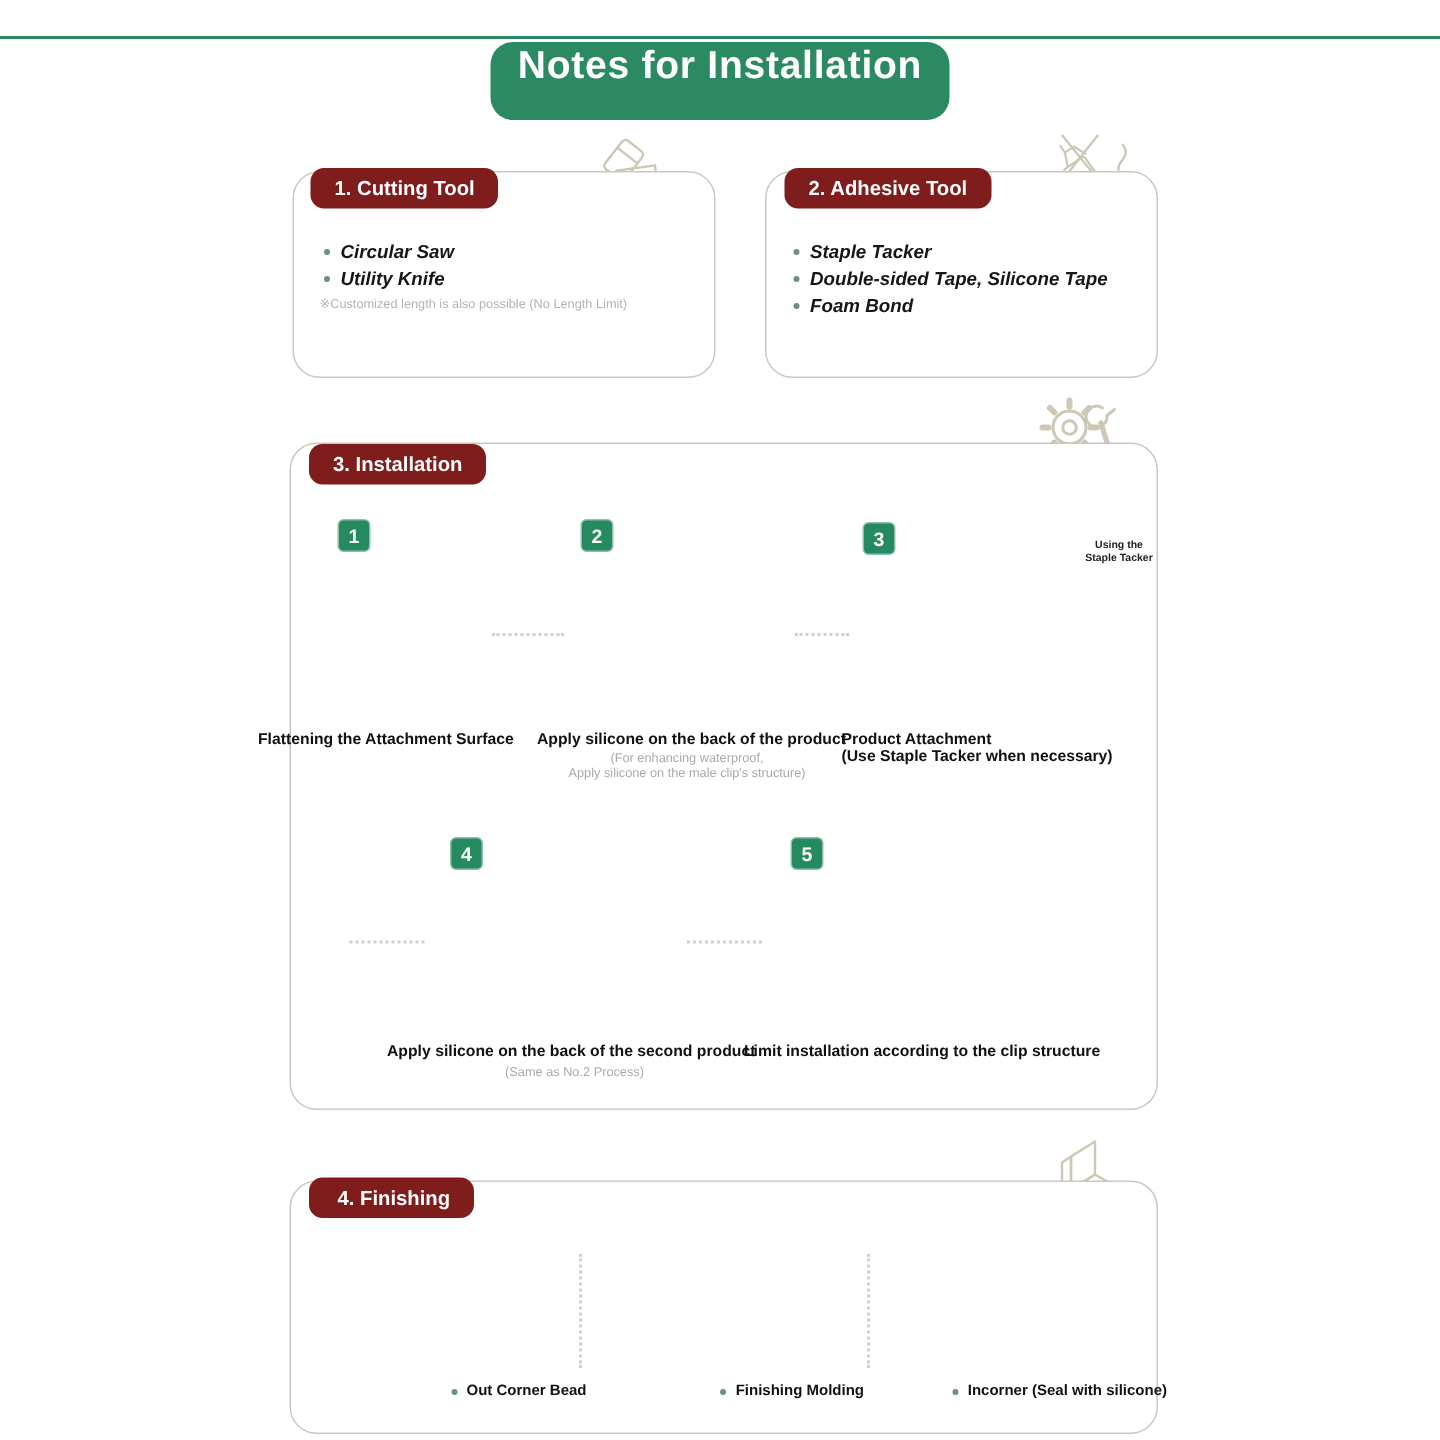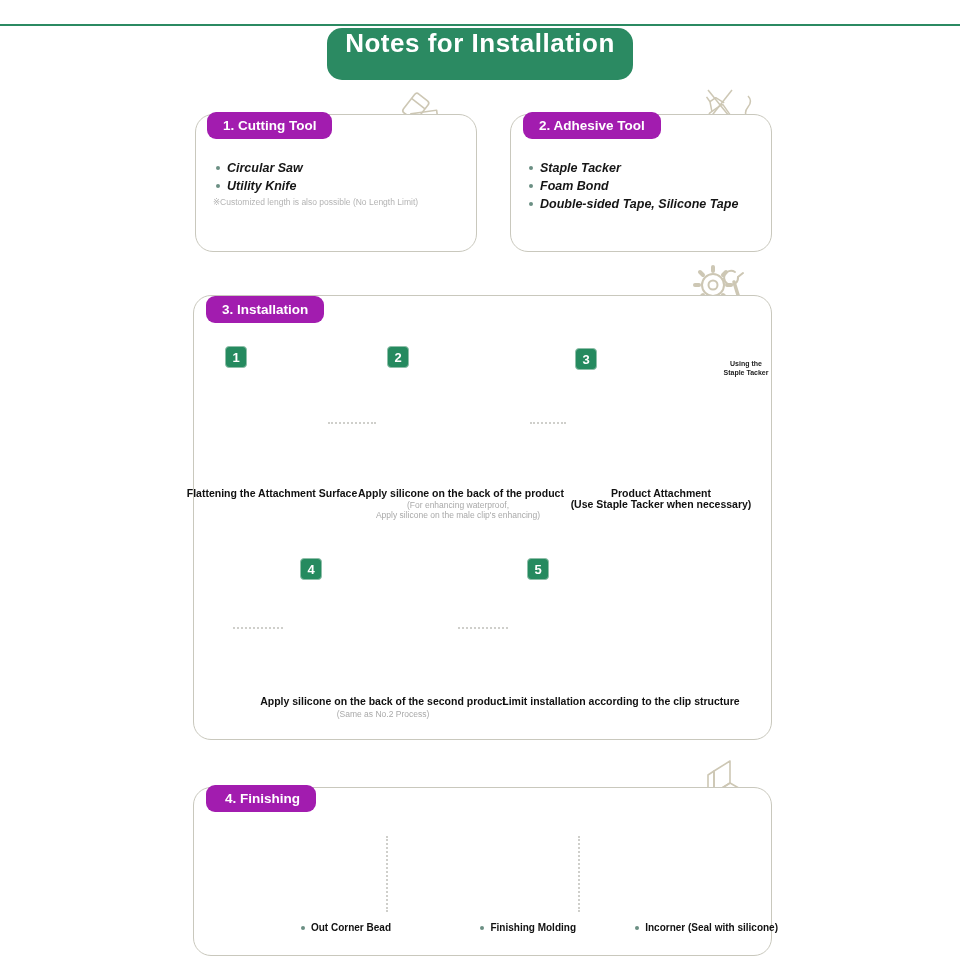--- a/index.html
+++ b/index.html
@@ -10,33 +10,33 @@
   .topline{top:24px;left:0;width:960px;height:2px;background:#2b8a62;z-index:0;}
   .banner{left:327px;top:0;width:306px;height:52px;background:#2b8a62;border-radius:15px;
           display:flex;align-items:flex-start;justify-content:center;z-index:2;margin-top:28px;}
   .banner span{color:#fff;font-size:26px;font-weight:bold;letter-spacing:.5px;}
   
   .box{border:1.6px solid #c9c8bd;border-radius:18px;background:#fff;z-index:1;}
   .box1{left:195px;top:114px;width:280px;height:136px;}
   .box2{left:510px;top:114px;width:260px;height:136px;}
   .box3{left:193px;top:295px;width:577px;height:443px;}
   .box4{left:193px;top:787px;width:577px;height:167px;}
-  .seclabel{background:#a21caf;color:#fff;font-size:13.5px;font-weight:bold;
+  .seclabel{background:#7f1d1d;color:#fff;font-size:13.5px;font-weight:bold;
             height:27px;line-height:27px;padding:0 16px;border-radius:9px;z-index:3;white-space:nowrap;}
   .lab1{left:207px;top:112px;} .lab2{left:523px;top:112px;}
   .lab3{left:206px;top:296px;} .lab4{left:206px;top:785px;padding-left:19px;}
   
   .items{z-index:2;}
   .item{height:18px;display:flex;align-items:center;gap:7px;font-size:12.5px;font-weight:bold;color:#161616;font-style:italic;}
   .dot{width:4px;height:4px;border-radius:50%;background:#6b8f83;flex:0 0 auto;}
   .note{font-size:8.5px;color:#b3b3b3;z-index:2;white-space:nowrap;}
   
   .badge{width:20px;height:20px;background:#258a5f;border:1px solid #8fbfa9;border-radius:4px;
          color:#fff;font-size:13px;font-weight:bold;display:flex;align-items:center;justify-content:center;z-index:3;}
-  .cap{font-size:10.5px;font-weight:bold;color:#111;text-align:center;z-index:2;white-space:nowrap;}
+  .cap{font-size:10.5px;font-weight:bold;color:#111;z-index:2;white-space:nowrap;}
   .sub{font-size:8.5px;color:#a9a9a9;text-align:center;z-index:2;white-space:nowrap;}
   .dotline{border-top:2px dotted #cfcfcb;z-index:1;}
   .vdash{border-left:2px dotted #cfcfcb;z-index:1;}
   .annot{font-size:7px;font-weight:bold;color:#222;text-align:center;line-height:8.5px;z-index:4;}
   .fcap{font-size:10px;font-weight:bold;color:#111;text-align:center;z-index:2;white-space:nowrap;
         display:flex;align-items:center;justify-content:flex-end;gap:6px;}
   svg{display:block;}
 </style>
 </head>
 <body>
@@ -89,25 +89,25 @@
     <path d="M50,8 q5,5 0,11 q-5,6 0,12 q5,6 0,12"></path>
   </g>
 </svg>
 <div class="abs items" style="left:529px;top:159px">
   <div class="item">
       <span class="dot"></span>
       <span>Staple Tacker</span>
     </div>
   <div class="item">
       <span class="dot"></span>
+      <span>Double-sided Tape, Silicone Tape</span>
+    </div>
+  <div class="item">
+      <span class="dot"></span>
       <span>Foam Bond</span>
-    </div>
-  <div class="item">
-      <span class="dot"></span>
-      <span>Double-sided Tape, Silicone Tape</span>
     </div>
 </div>
 
 <div class="abs box box3"></div>
 <div class="abs seclabel lab3">3. Installation</div>
 <svg class="abs" style="left:690px;top:264px" width="62" height="58" viewBox="0 0 62 58">
   <g stroke="#cdc7b4" fill="none" stroke-width="2" stroke-linecap="round">
     <circle cx="23" cy="21" r="11"></circle>
     <circle cx="23" cy="21" r="4.5"></circle>
     <g stroke-width="4">
@@ -214,21 +214,21 @@
 </svg>
 
 <div class="abs dotline" style="left:328px;top:422px;width:48px"></div>
 <div class="abs dotline" style="left:530px;top:422px;width:36px"></div>
 <div class="abs dotline" style="left:233px;top:627px;width:50px"></div>
 <div class="abs dotline" style="left:458px;top:627px;width:50px"></div>
 
 <div class="abs cap" style="left:172px;top:487px;width:200px">Flattening the Attachment Surface</div>
 <div class="abs cap" style="left:358px;top:487px;width:200px">Apply silicone on the back of the product</div>
 <div class="abs sub" style="left:358px;top:500px;width:200px">(For enhancing waterproof,</div>
-<div class="abs sub" style="left:358px;top:510px;width:200px">Apply silicone on the male clip's enhancing)</div>
+<div class="abs sub" style="left:358px;top:510px;width:200px">Apply silicone on the male clip's structure)</div>
 <div class="abs cap" style="left:561px;top:487px;width:200px">Product Attachment</div>
 <div class="abs cap" style="left:561px;top:498px;width:200px">(Use Staple Tacker when necessary)</div>
 <div class="abs cap" style="left:258px;top:695px;width:250px">Apply silicone on the back of the second product</div>
 <div class="abs sub" style="left:258px;top:709px;width:250px">(Same as No.2 Process)</div>
 <div class="abs cap" style="left:496px;top:695px;width:250px">Limit installation according to the clip structure</div>
 
 <div class="abs box box4"></div>
 <div class="abs seclabel lab4">4. Finishing</div>
 <svg class="abs" style="left:700px;top:757px" width="56" height="56" viewBox="0 0 56 56">
   <g stroke="#cdc7b4" fill="none" stroke-width="1.6" stroke-linejoin="round">

